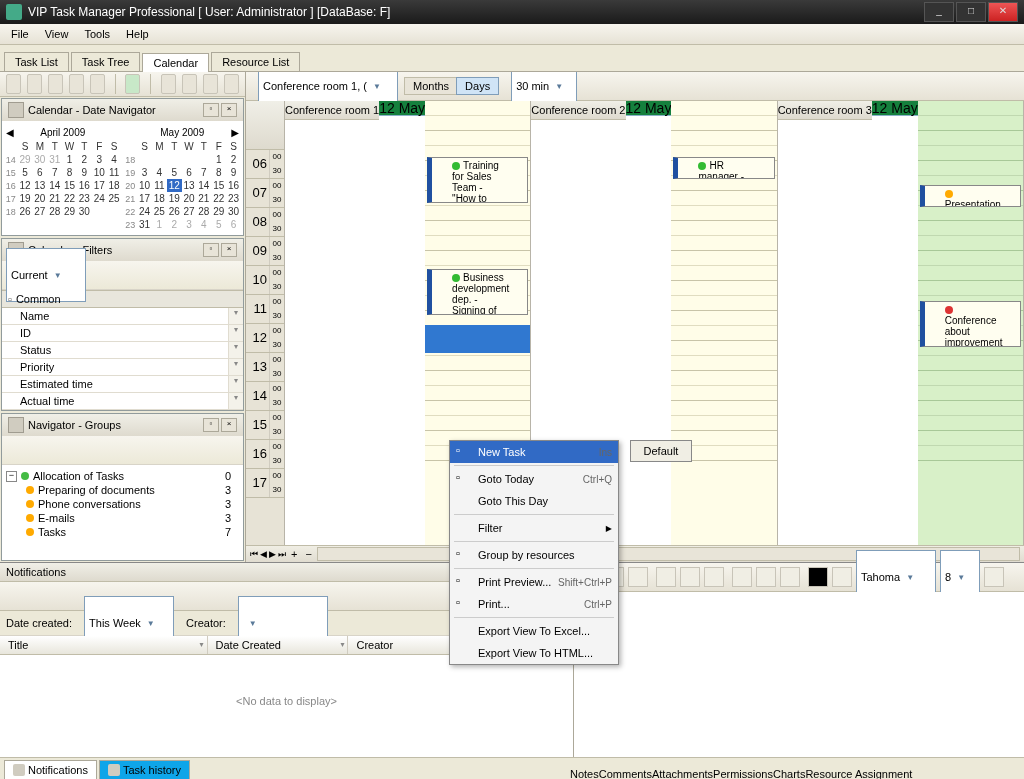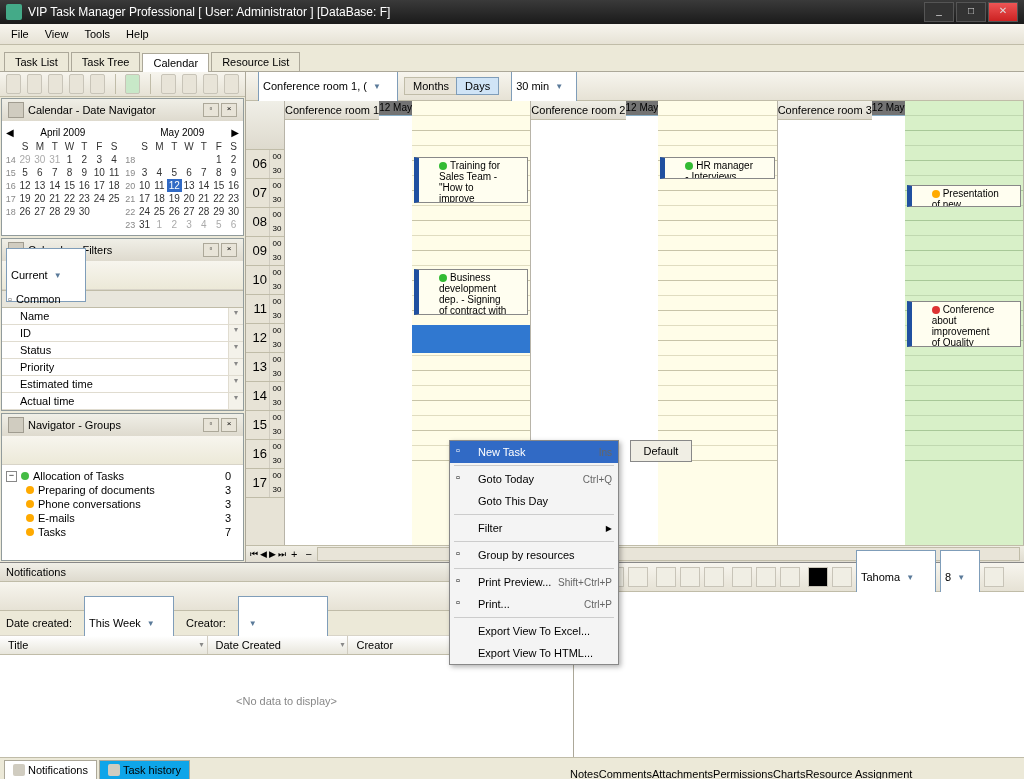--- a/index.html
+++ b/index.html
@@ -59,21 +59,21 @@
 .seg span.on{background:#d0e4f6;border:1px solid #7f9db9;margin:-1px}
 .calgrid{flex:1;display:flex;overflow:hidden}
 .timecol{width:38px;background:#e7e3d6;border-right:1px solid #b8b4a8}
 .timecol .thdr{height:48px;border-bottom:1px solid #c0bca8;background:linear-gradient(to bottom,#f0efe7,#dedace)}
 .timeslot{height:28px;border-bottom:1px solid #c0bca8;display:flex}
 .timeslot .hr{flex:1;text-align:right;padding-right:2px;font-size:13px;line-height:28px}
 .timeslot .mins{width:14px;display:flex;flex-direction:column;font-size:8px;border-left:1px solid #d0ccc0}
 .timeslot .mins span{flex:1;line-height:14px;text-align:center}
 .roomcol{flex:1;border-right:1px solid #b8b4a8;display:flex;flex-direction:row;min-width:0}
 .roomhdr{height:18px;background:linear-gradient(to bottom,#f0efe7,#dedace);border-bottom:1px solid #c0bca8;text-align:center;line-height:18px;font-size:11px}
-.datehdr{height:14px;background:#737373;border-bottom:1px solid #8ab0c8;text-align:center;line-height:14px;font-size:10px}
+.datehdr{height:14px;background:#15803d;border-bottom:1px solid #8ab0c8;text-align:center;line-height:14px;font-size:14px}
 .allday{height:16px;background:#aaa;border-bottom:1px solid #888}
 .slots{flex:1;position:relative;background:#fffde8}
 .slots.green{background:#d8f0c8}
 .slots .line{height:14px;border-bottom:1px solid #e0dcc0}
 .slots .line:nth-child(even){border-bottom:1px solid #c8c4a8}
 .slots.green .line{border-bottom-color:#c0d8b0}
 .slots.green .line:nth-child(even){border-bottom-color:#a8c898}
 .event{position:absolute;left:2px;right:2px;background:#fffef0;border:1px solid #888;border-left:5px solid #2050a0;padding:2px 20px;font-size:10px;overflow:hidden}
 .event .dot{display:inline-block;width:8px;height:8px;border-radius:50%;background:#3b3;margin-right:3px;vertical-align:middle}
 .event .dot.o{background:#fa0}

